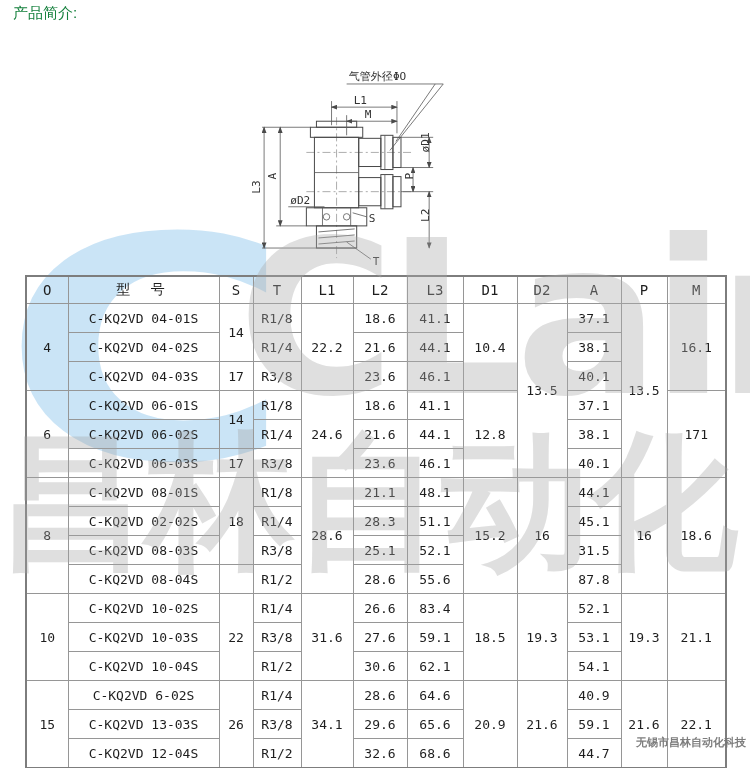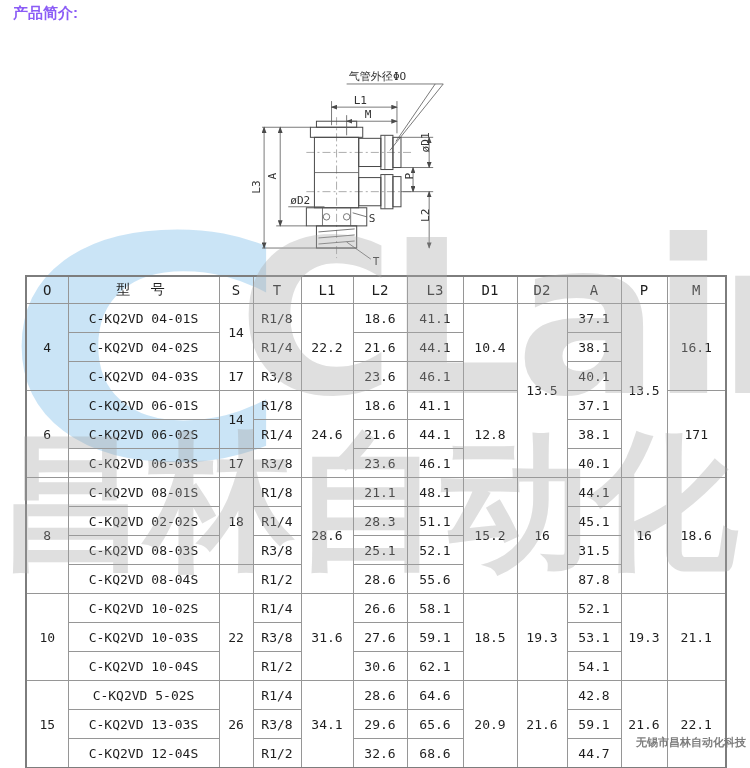--- a/index.html
+++ b/index.html
@@ -1,18 +1,18 @@
 <!DOCTYPE html>
 <html><head>
 <meta charset="utf-8">
 <style>
   html,body{margin:0;padding:0;}
   .page{position:relative;width:750px;height:768px;background:#ffffff;overflow:hidden;
         font-family:"Liberation Sans",sans-serif;}
-  .title{position:absolute;left:13px;top:4px;font-size:15px;font-weight:bold;color:#8b5cf6;z-index:2;}
+  .title{position:absolute;left:13px;top:4px;font-size:15px;font-weight:normal;color:#15803d;z-index:2;}
   
   .wm{position:absolute;line-height:1;pointer-events:none;white-space:nowrap;}
   .wm-blue{left:2px;top:198px;font-size:308px;font-weight:bold;
            font-family:"DejaVu Sans",sans-serif;color:rgba(158,205,238,0.55);
            transform:scaleX(1.28);transform-origin:left top;z-index:0;}
   .wm-grey{left:238px;top:212px;font-size:214px;font-weight:bold;letter-spacing:-8px;
            font-family:"DejaVu Sans",sans-serif;color:rgba(172,172,172,0.38);z-index:3;}
   .wm-cn{left:-2px;top:428px;font-size:148px;font-weight:bold;
          color:rgba(162,162,162,0.35);z-index:3;}
   .wm-co{right:4px;top:737px;font-size:11px;font-weight:bold;
@@ -256,21 +256,21 @@
         <td>87.8</td>
       </tr>
 
       <tr>
         <td rowspan="3">10</td>
         <td>C-KQ2VD 10-02S</td>
         <td rowspan="3">22</td>
         <td>R1/4</td>
         <td rowspan="3">31.6</td>
         <td>26.6</td>
-        <td>58.1</td>
+        <td>83.4</td>
         <td rowspan="3">18.5</td>
         <td rowspan="3">19.3</td>
         <td>52.1</td>
         <td rowspan="3">19.3</td>
         <td rowspan="3">21.1</td>
       </tr>
       <tr>
         <td>C-KQ2VD 10-03S</td>
         <td>R3/8</td>
         <td>27.6</td>
@@ -280,29 +280,29 @@
       <tr>
         <td>C-KQ2VD 10-04S</td>
         <td>R1/2</td>
         <td>30.6</td>
         <td>62.1</td>
         <td>54.1</td>
       </tr>
 
       <tr>
         <td rowspan="3">15</td>
-        <td>C-KQ2VD 5-02S</td>
+        <td>C-KQ2VD 6-02S</td>
         <td rowspan="3">26</td>
         <td>R1/4</td>
         <td rowspan="3">34.1</td>
         <td>28.6</td>
         <td>64.6</td>
         <td rowspan="3">20.9</td>
         <td rowspan="3">21.6</td>
-        <td>42.8</td>
+        <td>40.9</td>
         <td rowspan="3">21.6</td>
         <td rowspan="3">22.1</td>
       </tr>
       <tr>
         <td>C-KQ2VD 13-03S</td>
         <td>R3/8</td>
         <td>29.6</td>
         <td>65.6</td>
         <td>59.1</td>
       </tr>

